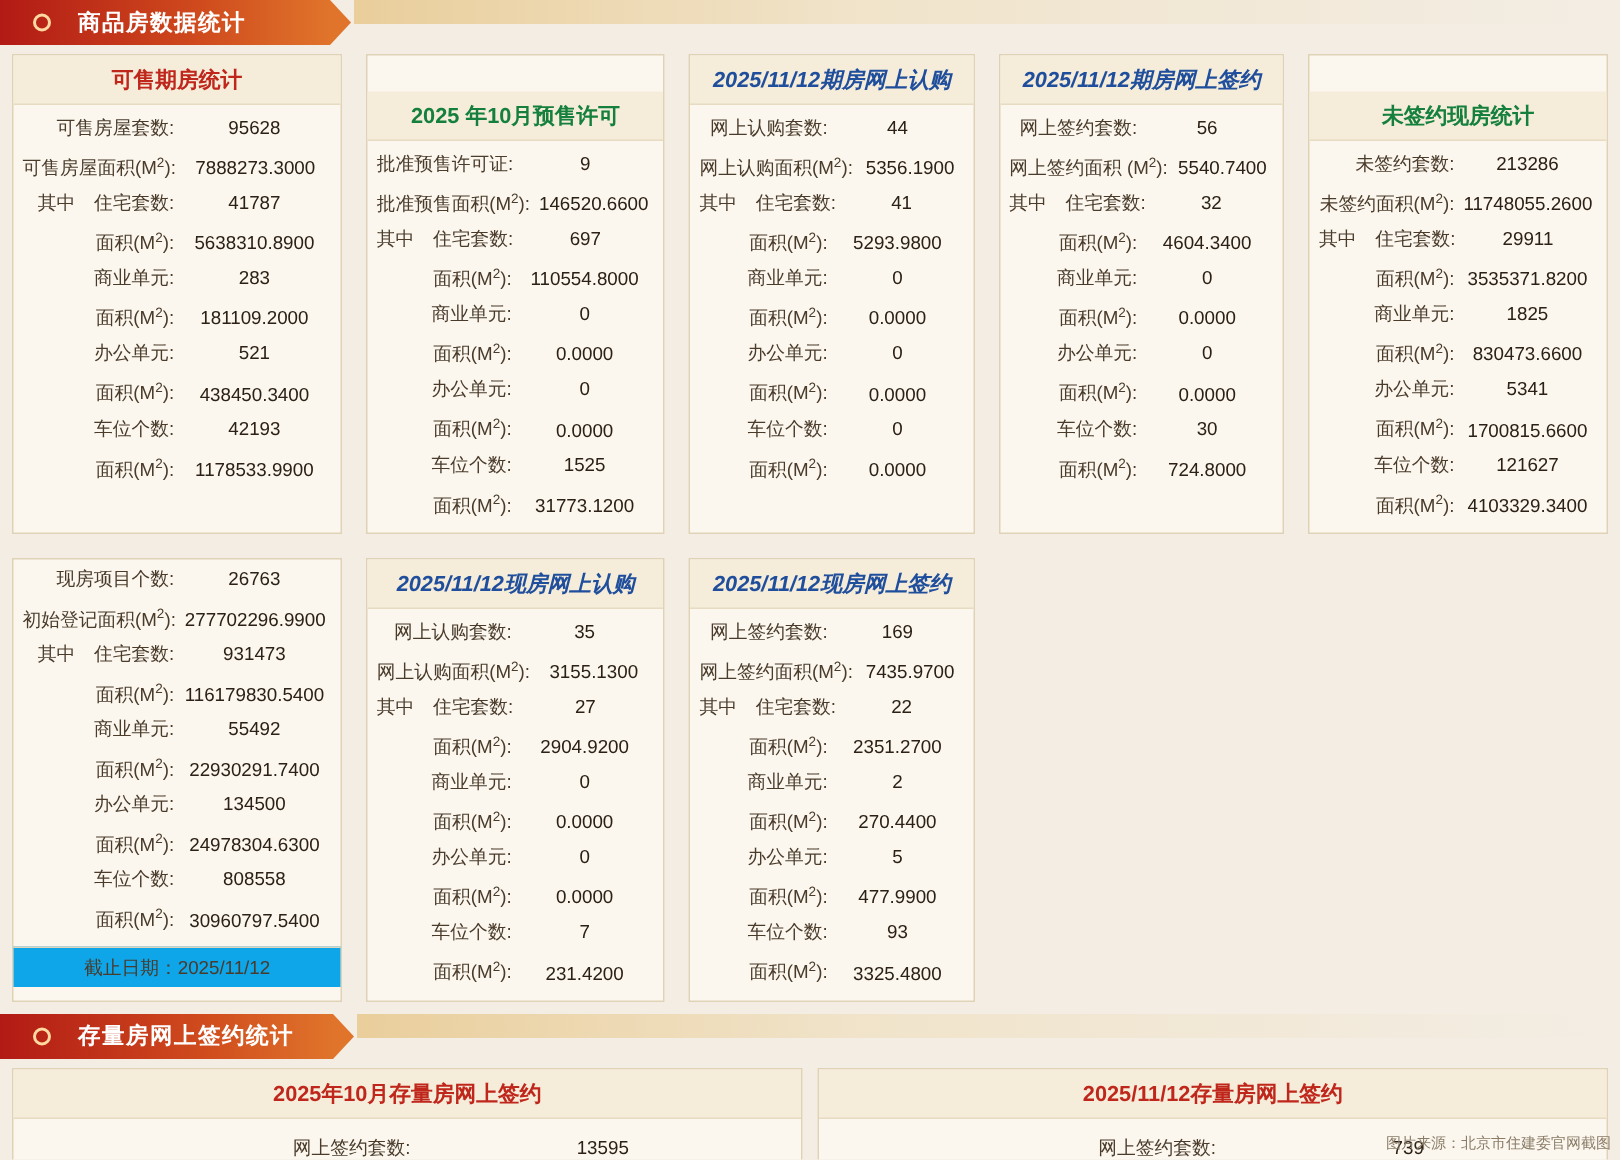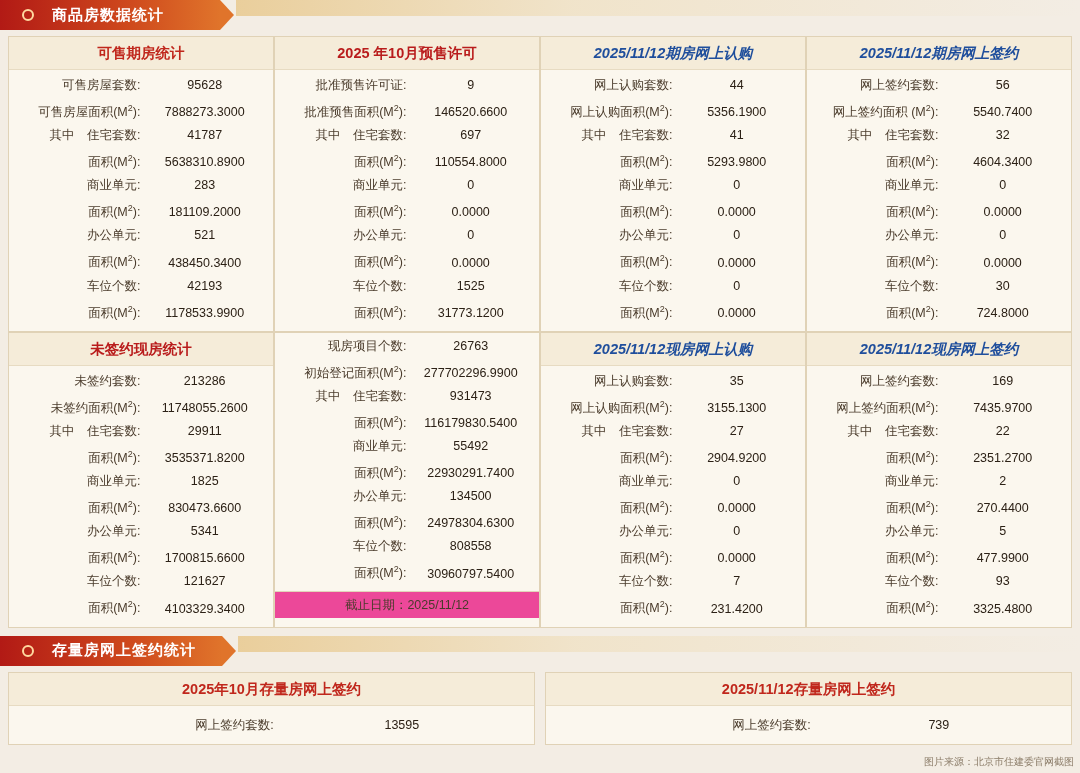--- a/index.html
+++ b/index.html
@@ -55,22 +55,22 @@
     position:absolute;left:22px;top:50%;
     transform:translateY(-50%);
     width:12px;height:12px;
     border:2px solid #ffd9a0;
     border-radius:50%;
     box-sizing:border-box;
   }
   
   .grid{
     display:grid;
-    grid-template-columns:repeat(4,1fr);
-    gap:0;
+    grid-template-columns:repeat(5,1fr);
+    gap:16px;
     padding:6px 8px 0 8px;
     box-sizing:border-box;
   }
   .grid2{
     display:grid;
     grid-template-columns:repeat(2,1fr);
     gap:10px;
     padding:6px 8px 0 8px;
     box-sizing:border-box;
   }
@@ -84,21 +84,21 @@
     text-align:center;
     font-weight:bold;
     font-size:14.5px;
     padding:7px 0 6px 0;
     background:#f5ecd9;
     border-bottom:1px solid #e7dbc2;
     margin-bottom:2px;
   }
   .t-red{color:#c0271c;}
   .t-blue{color:#1f4e9c;font-style:italic;}
-  .t-brown{color:#b91c1c;}
+  .t-brown{color:#15803d;margin-top:24px;}
   .rows{padding:2px 10px 0 6px;}
   .row{
     display:flex;
     align-items:baseline;
     line-height:23px;
     font-size:12.5px;
   }
   .row .lbl{
     flex:0 0 53%;
     text-align:right;
@@ -109,21 +109,21 @@
   }
   .row .val{
     flex:1;
     text-align:center;
     color:#2c2116;
     white-space:nowrap;
   }
   sup{font-size:9px;}
   .card-foot{
     text-align:center;
-    background:#ec4899;
+    background:#0ea5e9;
     border-top:1px solid #e2d5ba;
     font-size:12.5px;
     padding:5px 0 4px 0;
     margin-top:5px;
     color:#4a3b2b;
   }
   
   .rows-wide{padding:4px 10px 0 6px;}
   .rows-wide .row{line-height:26px;font-size:12.5px;}
   .rows-wide .row .lbl{flex:0 0 52%;}

